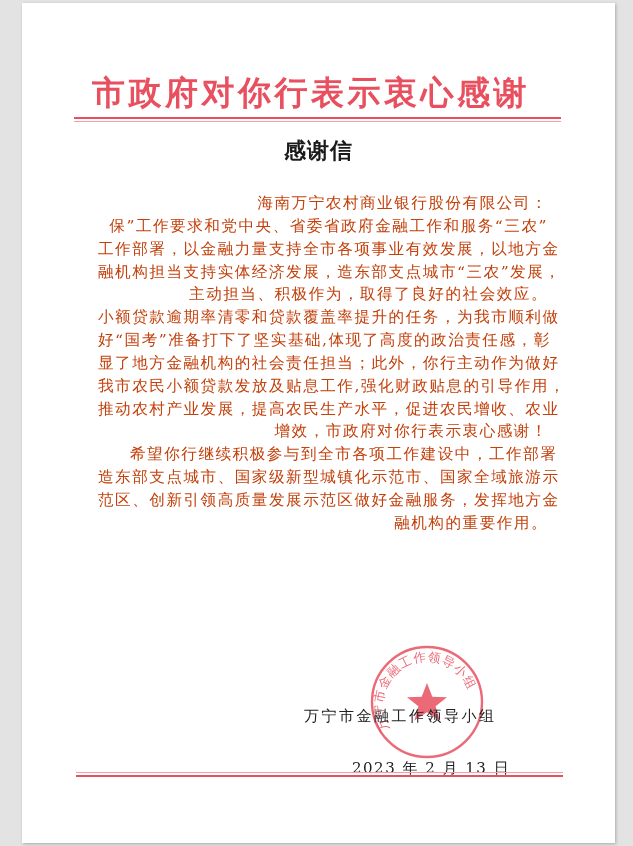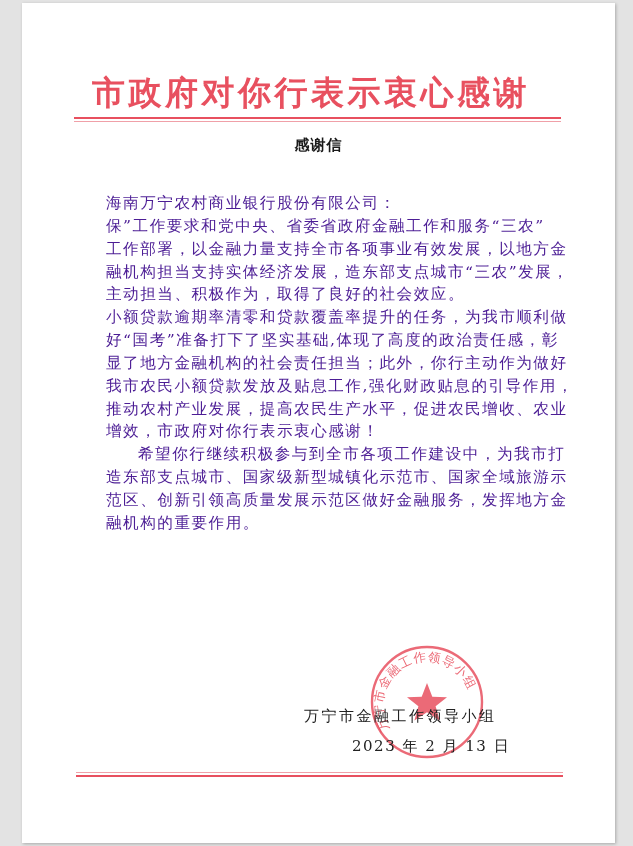--- a/index.html
+++ b/index.html
@@ -17,40 +17,41 @@
     white-space:nowrap; line-height:44px;
     font-family: "DejaVu Serif", "Liberation Serif", serif;
   }
   .rule { position:absolute; left:52px; width:487px; }
   .rule-top-thick { top:114px; height:2px; background:#e8505f; }
   .rule-top-thin { top:118px; height:1px; background:#f0a0a8; }
   .rule-bot-thin { top:769px; left:54px; height:1px; background:#f0a0a8; }
   .rule-bot-thick { top:772px; left:54px; height:2px; background:#e8505f; }
   .letter-title {
     position:absolute; left:0; width:593px; top:133px; text-align:center;
-    font-size:15px; font-weight:bold; color:#1a1a1a; letter-spacing:1px;
+    font-size:22px; font-weight:bold; color:#1a1a1a; letter-spacing:1px;
     font-family: "DejaVu Sans", "Liberation Sans", sans-serif;
   }
   .body {
-    position:absolute; left:84px; top:189px; width:450px;
-    font-size:15.6px; line-height:22.85px; color:#4c1d95;
+    position:absolute; left:76px; top:189px; width:450px;
+    font-size:15.6px; line-height:22.85px; color:#c2410c;
     letter-spacing:1.5px;
+    text-align:right;
   }
   .line { white-space:nowrap; height:22.85px; overflow:visible; }
   .indent { padding-left:32px; }
   .seal {
     position:absolute; left:346px; top:640px; width:118px; height:118px;
     pointer-events:none;
   }
   .sign {
     position:absolute; left:282px; top:704px; font-size:15px; color:#222;
     letter-spacing:2.5px; white-space:nowrap;
   }
   .sign-date {
-    position:absolute; left:330px; top:734px; font-size:15px; color:#222;
+    position:absolute; left:330px; top:756px; font-size:15px; color:#222;
     letter-spacing:1.5px; white-space:nowrap;text-align:right;
   }
 </style>
 </head>
 <body>
 
 <div class="page">
   <div class="header-title">市政府对你行表示衷心感谢</div>
   <div class="rule rule-top-thick"></div>
   <div class="rule rule-top-thin"></div>
@@ -62,21 +63,21 @@
     <div class="line">保”工作要求和党中央、省委省政府金融工作和服务“三农”</div>
     <div class="line">工作部署，以金融力量支持全市各项事业有效发展，以地方金</div>
     <div class="line">融机构担当支持实体经济发展，造东部支点城市“三农”发展，</div>
     <div class="line">主动担当、积极作为，取得了良好的社会效应。</div>
     <div class="line">小额贷款逾期率清零和贷款覆盖率提升的任务，为我市顺利做</div>
     <div class="line">好“国考”准备打下了坚实基础,体现了高度的政治责任感，彰</div>
     <div class="line">显了地方金融机构的社会责任担当；此外，你行主动作为做好</div>
     <div class="line">我市农民小额贷款发放及贴息工作,强化财政贴息的引导作用，</div>
     <div class="line">推动农村产业发展，提高农民生产水平，促进农民增收、农业</div>
     <div class="line">增效，市政府对你行表示衷心感谢！</div>
-    <div class="line indent">希望你行继续积极参与到全市各项工作建设中，为我市打</div>
+    <div class="line indent">希望你行继续积极参与到全市各项工作建设中，工作部署</div>
     <div class="line">造东部支点城市、国家级新型城镇化示范市、国家全域旅游示</div>
     <div class="line">范区、创新引领高质量发展示范区做好金融服务，发挥地方金</div>
     <div class="line">融机构的重要作用。</div>
   </div>
 
   <svg class="seal" viewBox="0 0 118 118">
     <defs>
       <path id="sealArc" d="M 22 86 A 44 44 0 1 1 96 86" fill="none"></path>
     </defs>
     <circle cx="59" cy="59" r="55" fill="none" stroke="#e8505f" stroke-width="2.4" opacity="0.85"></circle>

